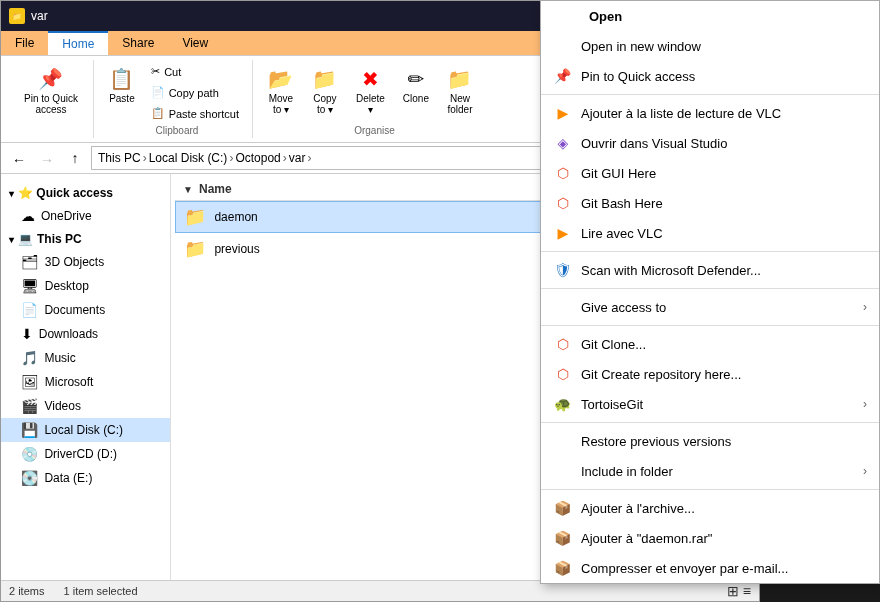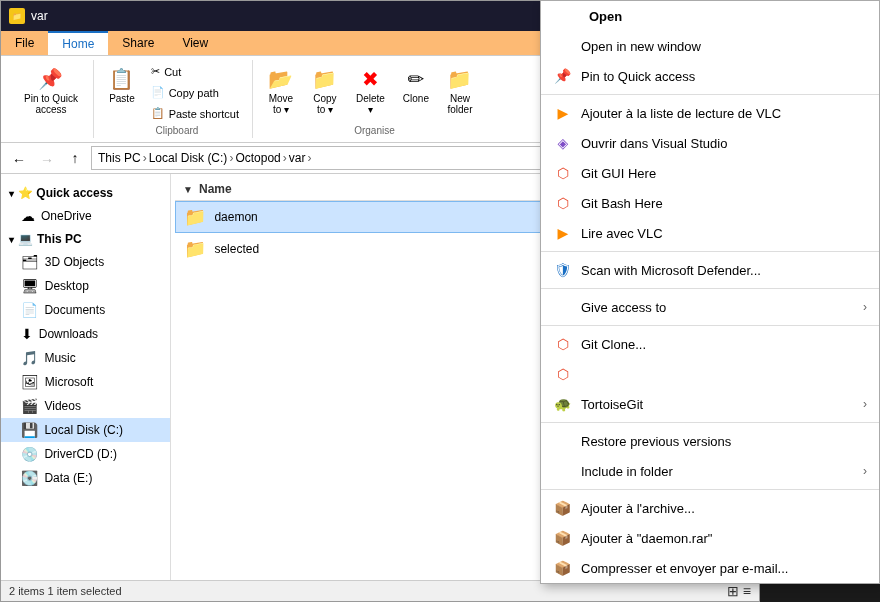--- a/index.html
+++ b/index.html
@@ -407,29 +407,29 @@
       <div class="file-list-header">
         <span class="col-chevron">▼</span>
         <span>Name</span>
       </div>
       <div class="file-row selected">
         <span class="file-icon icon-folder">📁</span>
         <span>daemon</span>
       </div>
       <div class="file-row">
         <span class="file-icon icon-folder">📁</span>
-        <span>selected</span>
+        <span>previous</span>
       </div>
     </div>
   </div>
 
   <div class="status-bar">
     <div>
       <span>2 items</span>
-      <span style="">1 item selected</span>
+      <span style="margin-left:16px;">1 item selected</span>
     </div>
     <div class="status-right">
       <span class="view-btn">⊞</span>
       <span class="view-btn">≡</span>
     </div>
   </div>
 </div>
 
 <div class="context-menu">
   <div class="ctx-item bold">
@@ -476,20 +476,21 @@
     <span>Give access to</span>
     <span class="ctx-arrow">›</span>
   </div>
   <div class="ctx-separator"></div>
   <div class="ctx-item">
     <div class="ctx-icon" style="color:#e84d31;">⬡</div>
     <span>Git Clone...</span>
   </div>
   <div class="ctx-item">
     <div class="ctx-icon" style="color:#e84d31;">⬡</div>
+    <span>Git Create repository here...</span>
   </div>
   <div class="ctx-item">
     <div class="ctx-icon">🐢</div>
     <span>TortoiseGit</span>
     <span class="ctx-arrow">›</span>
   </div>
   <div class="ctx-separator"></div>
   <div class="ctx-item">
     <div class="ctx-icon"></div>
     <span>Restore previous versions</span>

